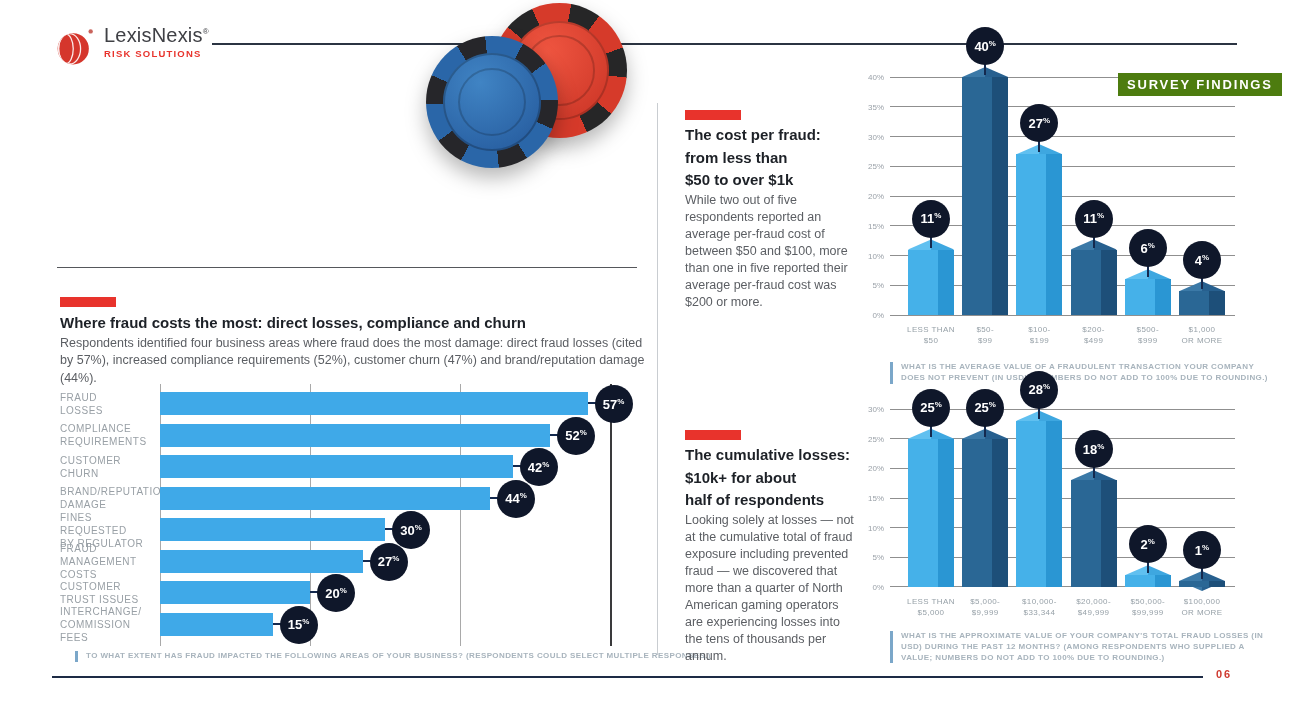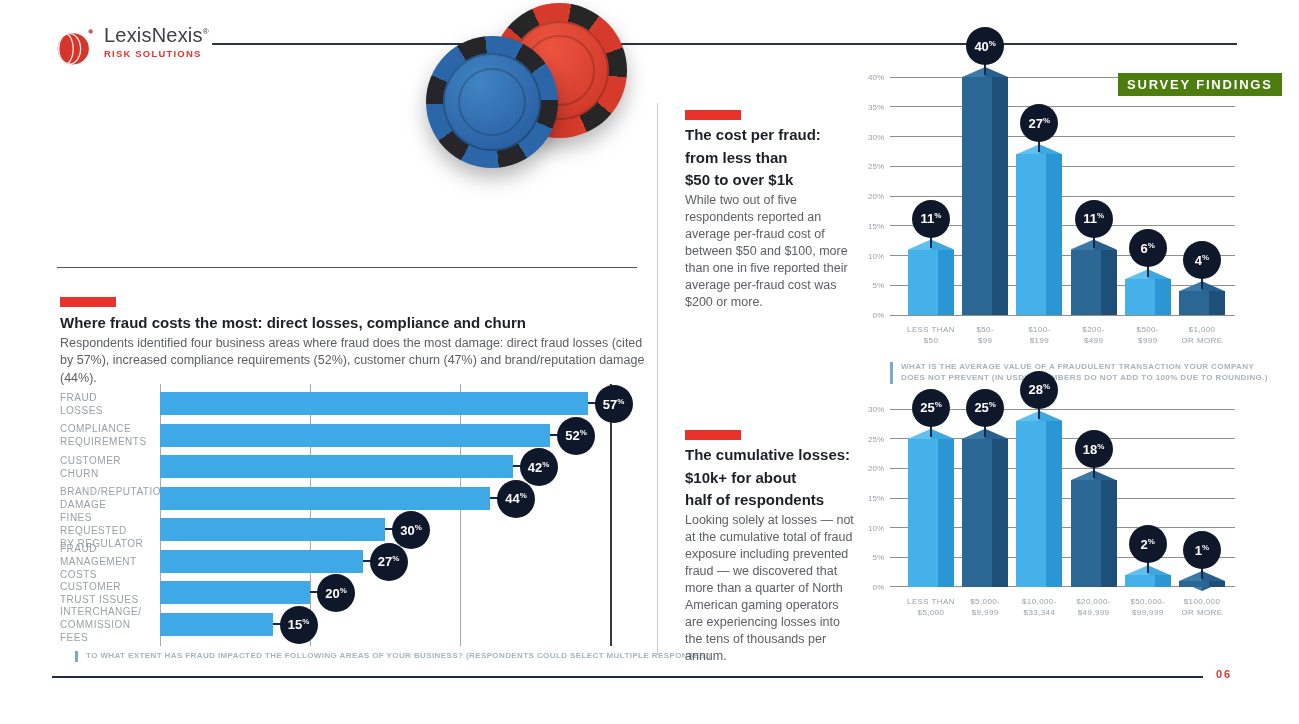--- a/index.html
+++ b/index.html
@@ -399,17 +399,21 @@
         <div class="vtick" style="left: 311px; bottom: 7.9333px;"></div>
         <div class="bubble" style="left: 293px; bottom: 17.9333px;">
           <span class="bv">1</span>
           <span class="bp">%</span>
         </div>
         <div class="vcat" style="left: 267px; top: 187.999px;">$100,000
 OR MORE</div>
       </div>
     </div>
 
+  <div class="footnote" style="left:890px;top:631px;width:382px;">
+    <div class="fnbar"></div>
+    <div class="fntext">WHAT IS THE APPROXIMATE VALUE OF YOUR COMPANY'S TOTAL FRAUD LOSSES (IN USD) DURING THE PAST 12 MONTHS? (AMONG RESPONDENTS WHO SUPPLIED A VALUE; NUMBERS DO NOT ADD TO 100% DUE TO ROUNDING.)</div>
+  </div>
 
   <div class="bottomrule"></div>
   <div class="pagenum">06</div>
 
 </div>
 
 </body></html>

